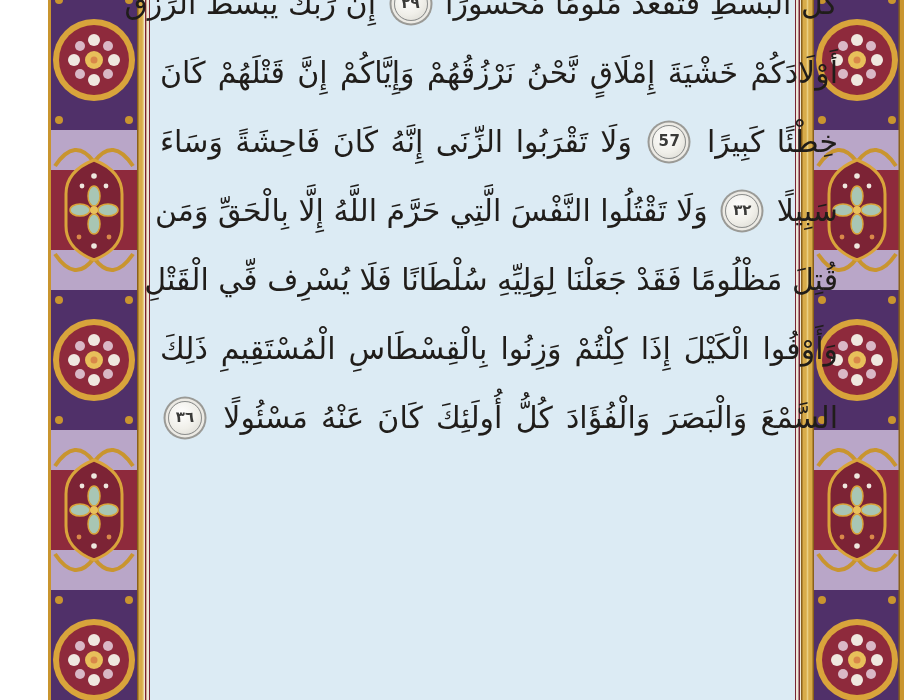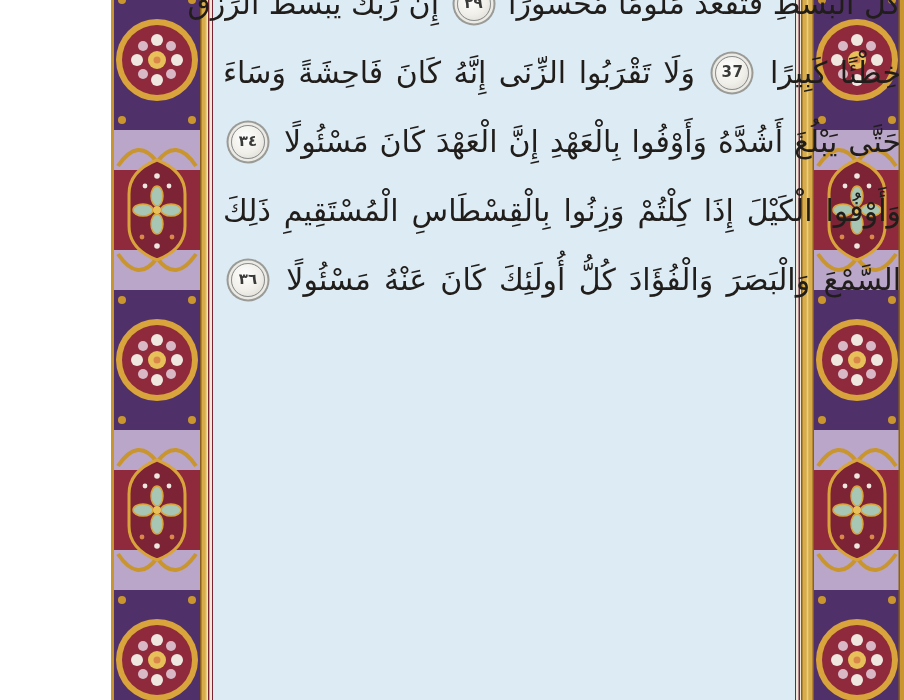--- a/index.html
+++ b/index.html
@@ -1,20 +1,20 @@
 <!DOCTYPE html>
 <html lang="ar" dir="rtl"><head>
 <meta charset="utf-8">
 <style>
   html, body { margin: 0; padding: 0; }
   body { font-family: "DejaVu Sans", sans-serif; }
 
   .stage {
     position: relative;
-    width: 793px;
+    width: 856px;
     height: 700px;
     overflow: hidden;
     background: #dcebf4;
   }
 
   
   .border {
     position: absolute;
     top: 0;
     height: 700px;
@@ -167,19 +167,21 @@
           <use href="#bu"></use>
         </g>
 
       <rect x="105" y="0" width="4" height="700" fill="#c9952f"></rect>
       <rect x="103.5" y="0" width="1.5" height="700" fill="#8a611b"></rect>
     </svg>
   </div>
 
   <div class="mushaf-text">
       <div class="qline"><span class="qtext">كُلَّ الْبَسْطِ فَتَقْعُدَ مَلُومًا مَّحْسُورًا</span> <span class="ayah">٢٩</span> <span class="qtext">إِنَّ رَبَّكَ يَبْسُطُ الرِّزْقَ</span></div>
-      <div class="qline"><span class="qtext">خِطْئًا كَبِيرًا</span> <span class="ayah">37</span> <span class="qtext">وَلَا تَقْرَبُوا الزِّنَى إِنَّهُ كَانَ فَاحِشَةً وَسَاءَ</span></div>
-      <div class="qline"><span class="qtext">حَتَّى يَبْلُغَ أَشُدَّهُ وَأَوْفُوا بِالْعَهْدِ إِنَّ الْعَهْدَ كَانَ مَسْئُولًا</span> <span class="ayah">٣٤</span></div>
+      <div class="qline"><span class="qtext">أَوْلَادَكُمْ خَشْيَةَ إِمْلَاقٍ نَّحْنُ نَرْزُقُهُمْ وَإِيَّاكُمْ إِنَّ قَتْلَهُمْ كَانَ</span></div>
+      <div class="qline"><span class="qtext">خِطْئًا كَبِيرًا</span> <span class="ayah">57</span> <span class="qtext">وَلَا تَقْرَبُوا الزِّنَى إِنَّهُ كَانَ فَاحِشَةً وَسَاءَ</span></div>
+      <div class="qline"><span class="qtext">سَبِيلًا</span> <span class="ayah">٣٢</span> <span class="qtext">وَلَا تَقْتُلُوا النَّفْسَ الَّتِي حَرَّمَ اللَّهُ إِلَّا بِالْحَقِّ وَمَن</span></div>
+      <div class="qline"><span class="qtext">قُتِلَ مَظْلُومًا فَقَدْ جَعَلْنَا لِوَلِيِّهِ سُلْطَانًا فَلَا يُسْرِف فِّي الْقَتْلِ</span></div>
       <div class="qline"><span class="qtext">وَأَوْفُوا الْكَيْلَ إِذَا كِلْتُمْ وَزِنُوا بِالْقِسْطَاسِ الْمُسْتَقِيمِ ذَلِكَ</span></div>
       <div class="qline"><span class="qtext">السَّمْعَ وَالْبَصَرَ وَالْفُؤَادَ كُلُّ أُولَئِكَ كَانَ عَنْهُ مَسْئُولًا</span> <span class="ayah">٣٦</span></div>
     </div>
 
 </div>
 
 </body></html>

